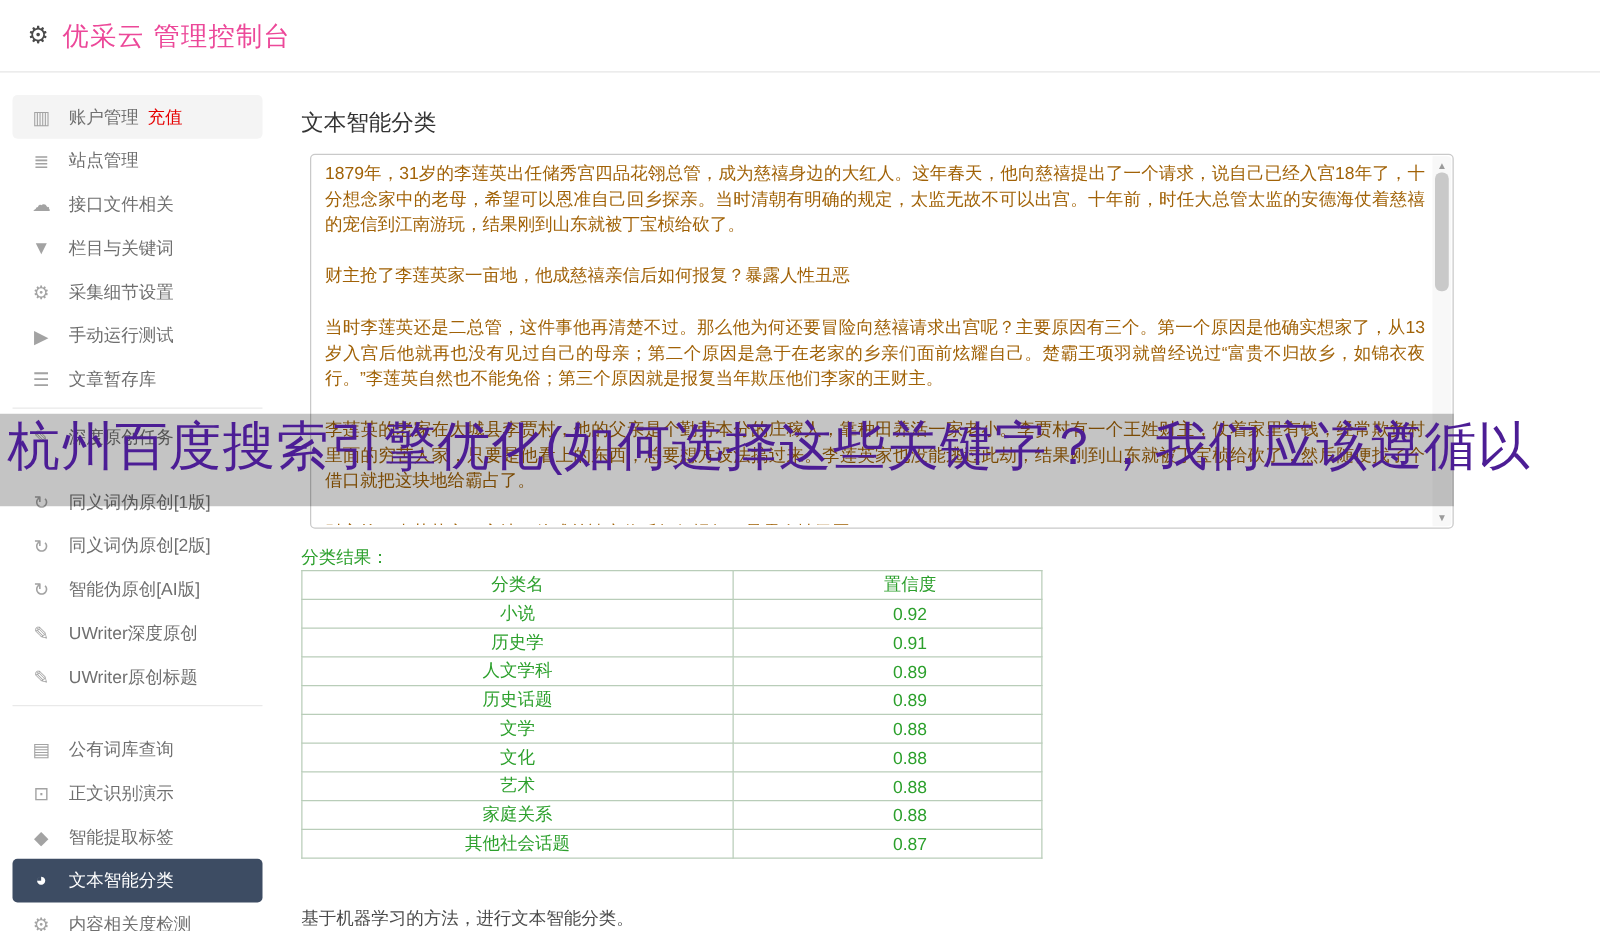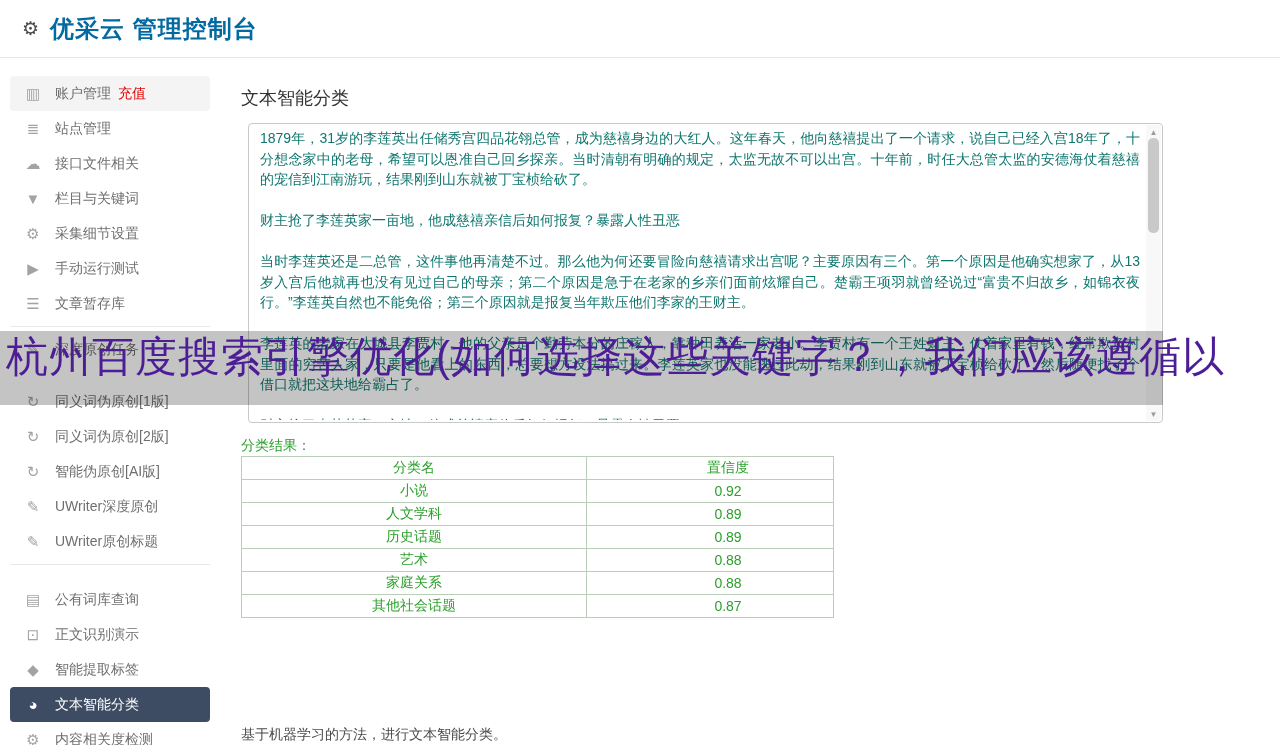--- a/index.html
+++ b/index.html
@@ -5,38 +5,38 @@
   html,body{margin:0;padding:0;}
   body{
     width:1280px;height:745px;overflow:hidden;position:relative;
     background:#fff;font-family:"Liberation Sans","DejaVu Sans",sans-serif;
     -webkit-font-smoothing:antialiased;
   }
   
   .app-header{position:absolute;top:0;left:0;width:1280px;height:57px;
     border-bottom:1px solid #e6e6e6;display:flex;align-items:center;background:#fff;z-index:2;}
   .logo-gear{font-size:19px;color:#4a4a4a;margin:0 11px 0 22px;}
-  .app-title{font-size:24px;color:#0369a1;letter-spacing:1px;font-weight:bold;}
+  .app-title{font-size:21px;color:#ec4899;letter-spacing:1px;}
   
   .sidebar{position:absolute;top:58px;left:0;width:240px;height:687px;padding-top:18px;box-sizing:border-box;background:#fff;}
   .sb-item{width:200px;height:35px;margin-left:10px;display:flex;align-items:center;
     border-radius:4px;color:#6f6f6f;font-size:14px;cursor:pointer;white-space:nowrap;}
   .sb-icon{width:20px;margin:0 12px 0 13px;color:#a3a3a3;font-size:15px;text-align:center;flex:0 0 20px;}
   .sb-item.highlight{background:#f4f4f4;}
   .sb-item.active{background:#3d4c63;color:#fff;}
   .sb-item.active .sb-icon{color:#fff;}
   .sb-badge{color:#e60000;margin-left:7px;}
   .sb-divider{height:1px;background:#e9e9e9;width:200px;margin:5px 0 5px 10px;}
   .gap-before{margin-top:17px;}
   
   .page-title{position:absolute;left:241px;top:86px;font-size:18px;color:#333;}
   .textbox{position:absolute;left:248px;top:123px;width:915px;height:300px;box-sizing:border-box;
     border:1px solid #c9c9c9;border-radius:4px;background:#fff;}
   .text-content{position:absolute;left:11px;top:4px;right:22px;bottom:2px;overflow:hidden;
-    font-size:14px;line-height:20.5px;color:#0f766e;text-align:justify;}
+    font-size:14px;line-height:20.5px;color:#a16207;text-align:justify;}
   .text-content p{margin:0 0 20.5px 0;}
   .vscroll{position:absolute;top:1px;right:1px;width:15px;height:296px;background:#f8f8f8;border-radius:0 3px 3px 0;}
   .scroll-arrow{position:absolute;left:0;width:15px;height:14px;color:#9b9b9b;font-size:8px;
     display:flex;align-items:center;justify-content:center;cursor:pointer;}
   .scroll-up{top:0;}
   .scroll-down{bottom:0;}
   .scroll-thumb{position:absolute;left:2px;top:13px;width:11px;height:95px;background:#c9c9c9;border-radius:5px;cursor:pointer;}
   .result-label{position:absolute;left:241px;top:437px;font-size:14px;color:#2ca02c;}
   .result-table{position:absolute;left:241px;top:456px;border-collapse:collapse;font-size:14px;color:#2ca02c;}
   .result-table th,.result-table td{border:1px solid #b9cdb9;text-align:center;font-weight:normal;padding:0;height:22px;}
@@ -159,28 +159,40 @@
         <th class="col-name">分类名</th>
         <th class="col-conf">置信度</th>
       </tr>
     </thead>
   <tbody>
       <tr>
         <td class="col-name">小说</td>
         <td class="col-conf">0.92</td>
       </tr>
       <tr>
+        <td class="col-name">历史学</td>
+        <td class="col-conf">0.91</td>
+      </tr>
+      <tr>
         <td class="col-name">人文学科</td>
         <td class="col-conf">0.89</td>
       </tr>
       <tr>
         <td class="col-name">历史话题</td>
         <td class="col-conf">0.89</td>
       </tr>
       <tr>
+        <td class="col-name">文学</td>
+        <td class="col-conf">0.88</td>
+      </tr>
+      <tr>
+        <td class="col-name">文化</td>
+        <td class="col-conf">0.88</td>
+      </tr>
+      <tr>
         <td class="col-name">艺术</td>
         <td class="col-conf">0.88</td>
       </tr>
       <tr>
         <td class="col-name">家庭关系</td>
         <td class="col-conf">0.88</td>
       </tr>
       <tr>
         <td class="col-name">其他社会话题</td>
         <td class="col-conf">0.87</td>

